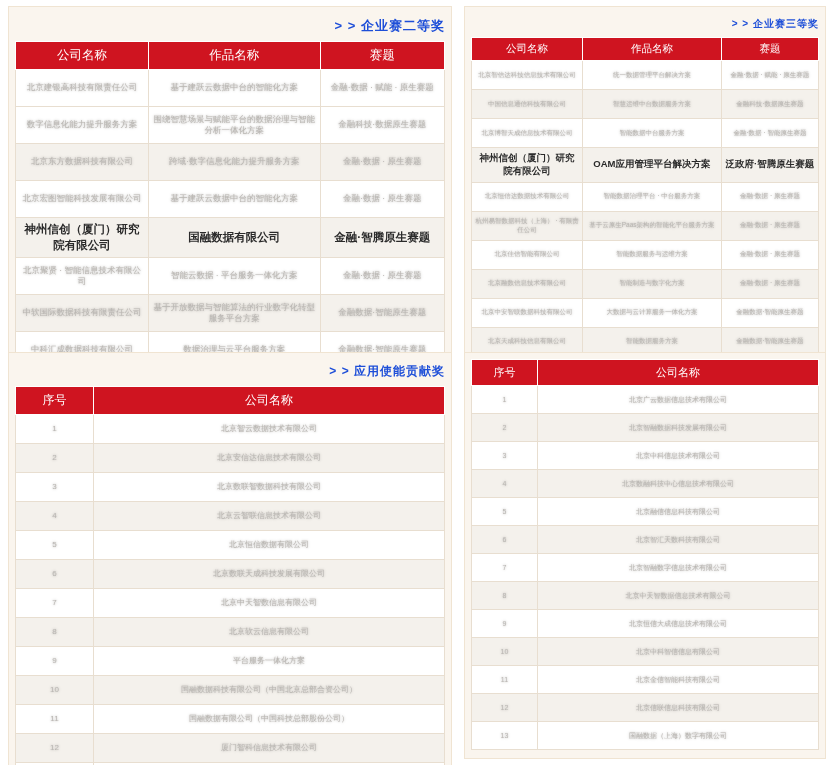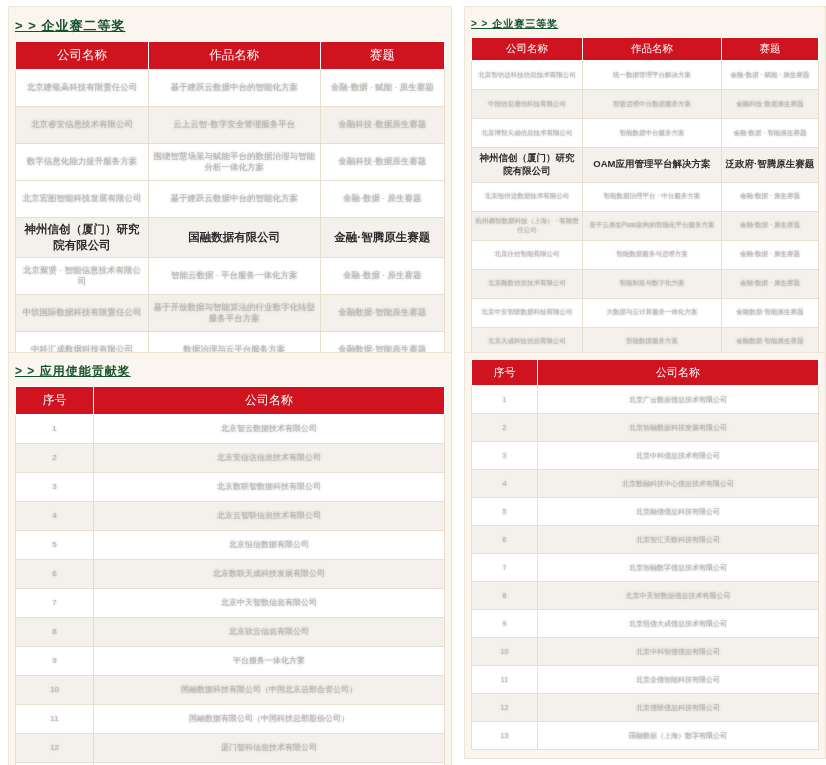--- a/index.html
+++ b/index.html
@@ -31,26 +31,25 @@
     position: relative;
     box-sizing: border-box;
   }
   .panel-inner {
     background: #faf5ee;
     border: 1px solid #f0e4d2;
     box-sizing: border-box;
     padding: 6px 6px 8px 6px;
   }
   .panel-title {
-    text-align: left;
-    color: #14532d;
+    text-align: right;
+    color: #1d4ed8;
     font-weight: bold;
     letter-spacing: 1px;
     padding: 4px 0 6px 0;
-    text-decoration: underline;
   }
   table {
     border-collapse: collapse;
     width: 100%;
     table-layout: fixed;
   }
   th {
     background: #cf1420;
     color: #ffffff;
     font-weight: normal;
@@ -133,29 +132,29 @@
               <th>作品名称</th>
               <th>赛题</th>
             </tr>
           </thead>
           <tbody>
               <tr class="blur">
                 <td>北京建银高科技有限责任公司</td>
                 <td>基于建跃云数据中台的智能化方案</td>
                 <td>金融·数据 · 赋能 · 原生赛题</td>
               </tr>
-              <tr class="alt blur">
-                <td>北京睿安信息技术有限公司</td>
-                <td>云上云智·数字安全管理服务平台</td>
-                <td>金融科技·数据原生赛题</td>
-              </tr>
               <tr class="blur">
                 <td>数字信息化能力提升服务方案</td>
                 <td>围绕智慧场景与赋能平台的数据治理与智能分析一体化方案</td>
                 <td>金融科技·数据原生赛题</td>
+              </tr>
+              <tr class="alt blur">
+                <td>北京东方数据科技有限公司</td>
+                <td>跨域·数字信息化能力提升服务方案</td>
+                <td>金融·数据 · 原生赛题</td>
               </tr>
               <tr class="blur">
                 <td>北京宏图智能科技发展有限公司</td>
                 <td>基于建跃云数据中台的智能化方案</td>
                 <td>金融·数据 · 原生赛题</td>
               </tr>
               <tr class="alt highlight">
                 <td>神州信创（厦门）研究院有限公司</td>
                 <td>国融数据有限公司</td>
                 <td>金融·智腾原生赛题</td>

